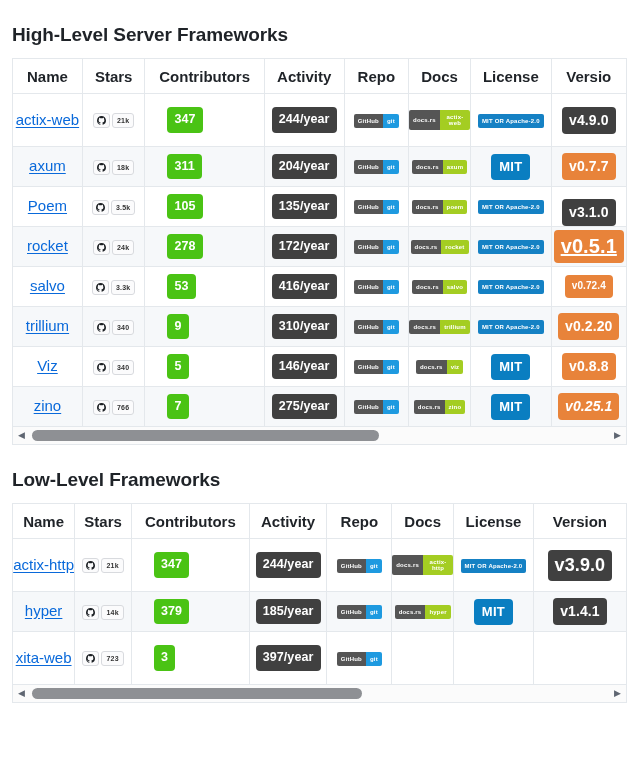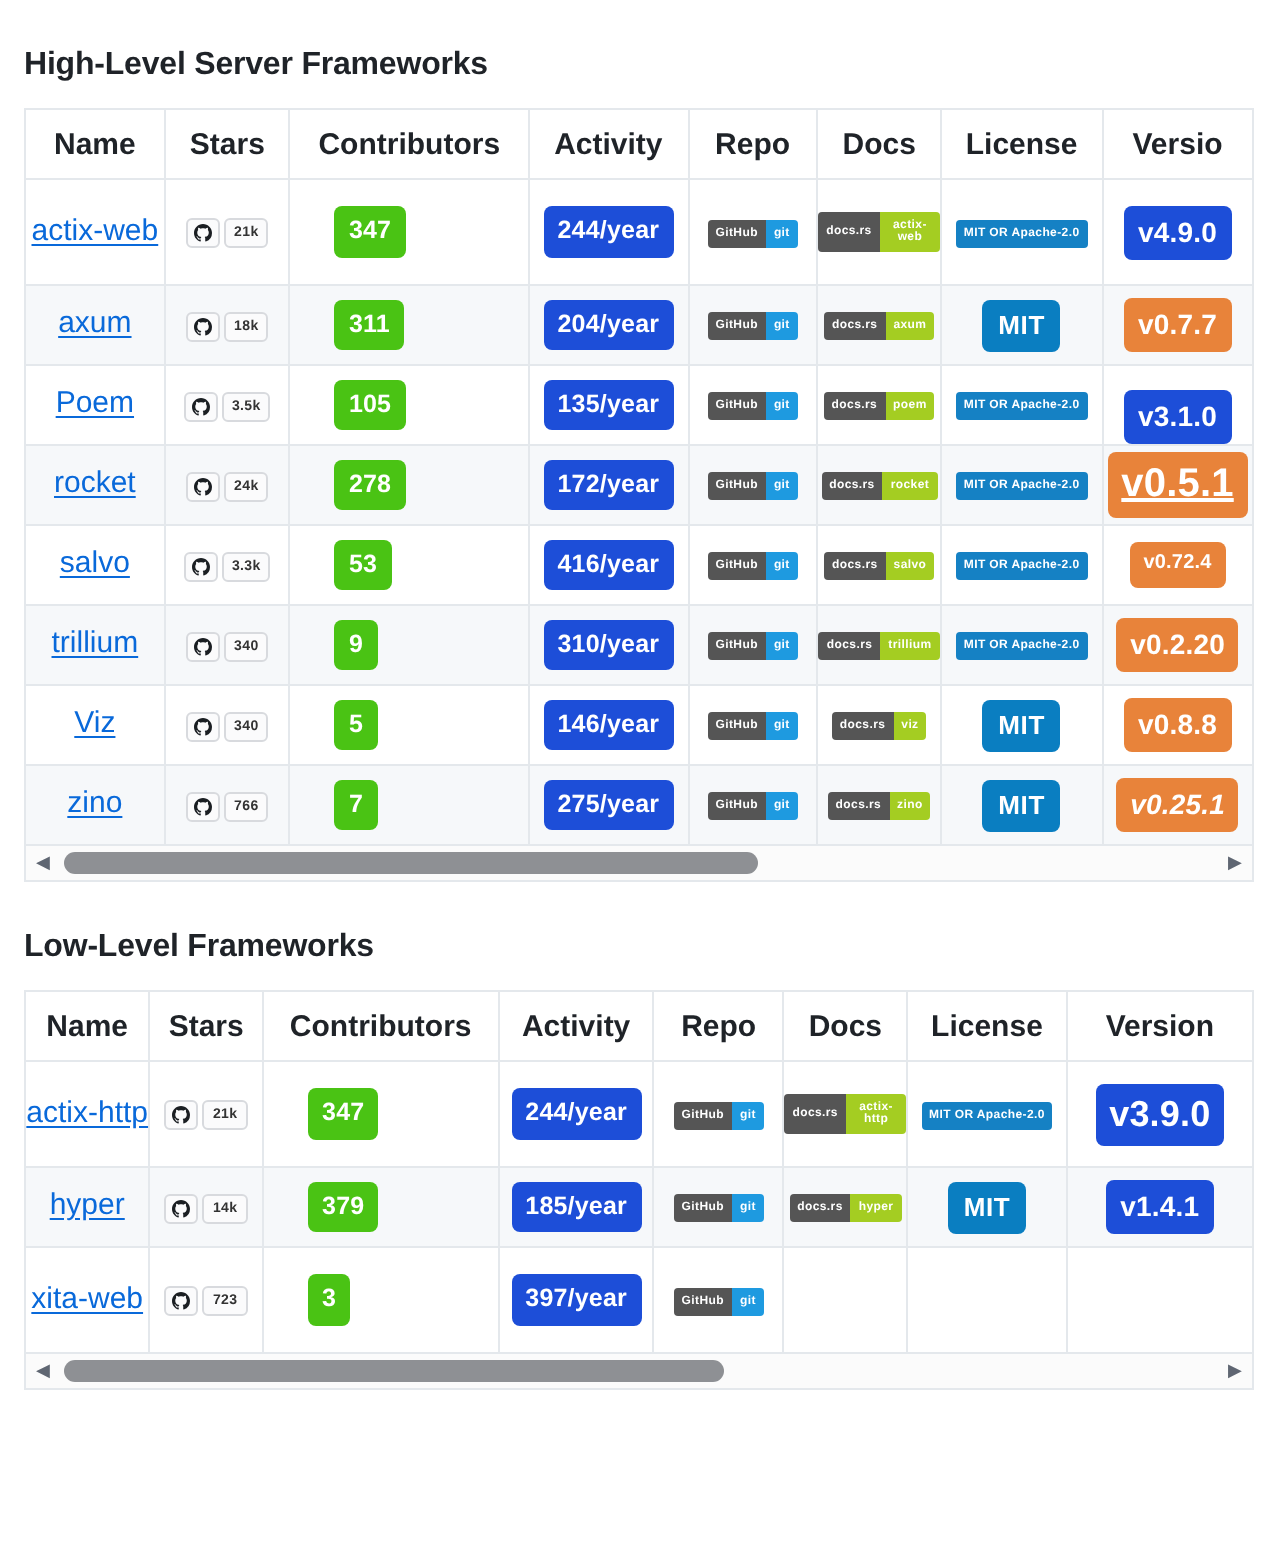--- a/index.html
+++ b/index.html
@@ -21,21 +21,21 @@
     font-size: 23px;
     font-weight: 600;
     letter-spacing: -0.2px;
     margin: 8px 0 7px 0;
     padding: 0 0 7px 0;
     border-bottom: 1px solid #e6e8eb;
     color: #1f2328;
   }
 
   h2.section-title {
-    font-size: 16px;
+    font-size: 19px;
     font-weight: 600;
     letter-spacing: -0.1px;
     margin: 24px 0 12px 0;
     color: #1f2328;
   }
 
   
   .table-scroll {
     border: 1px solid #e4e8ec;
     border-bottom: none;
@@ -91,21 +91,21 @@
     border-radius: 4px;
     color: #ffffff;
     font-size: 12.5px;
     font-weight: 600;
     line-height: 1;
     padding: 6px 7px 7px 7px;
     white-space: nowrap;
     letter-spacing: 0.1px;
   }
   .badge.green  { background: #4ac314; }
-  .badge.blue   { background: #1d4ed8; }
+  .badge.blue   { background: #404040; }
   .badge.orange { background: #e8833a; }
 
   
   .minibadge {
     display: inline-flex;
     align-items: stretch;
     border-radius: 2px;
     overflow: hidden;
     font-size: 6px;
     font-weight: 700;

